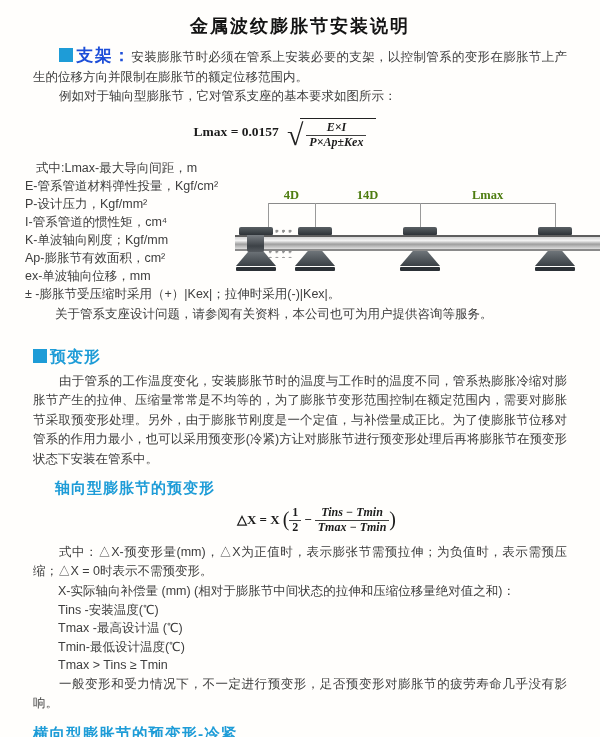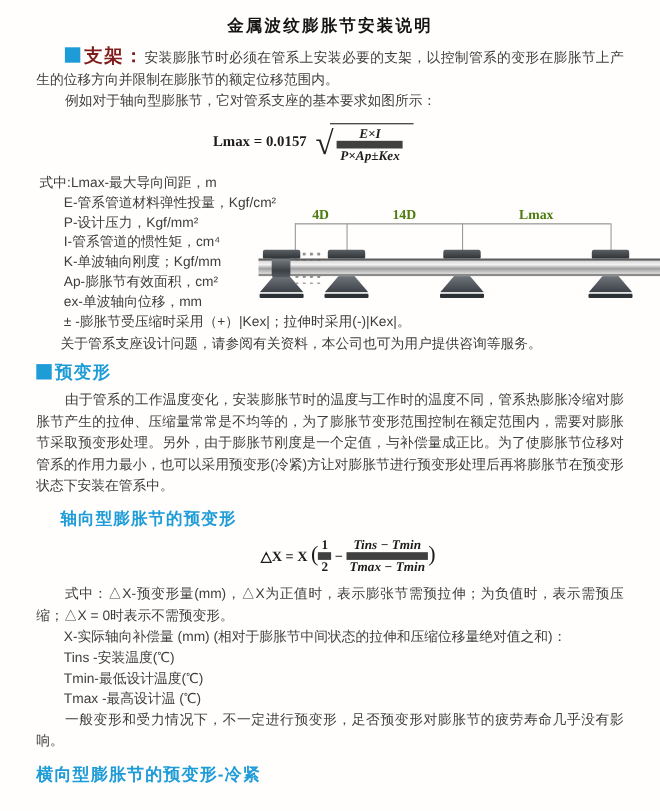--- a/index.html
+++ b/index.html
@@ -4,54 +4,54 @@
 <style>
   html,body { margin:0; padding:0; background:#ffffff; }
   .page {
     position:relative; width:600px; height:737px; margin:0 auto;
     background:#fffefc; overflow:hidden;
     font-family:"Liberation Sans", sans-serif;
     color:#3d3d3d; font-size:12.5px;
   }
   .title {
     padding-top:14px; text-align:center;
-    font-size:15px; font-weight:bold; color:#141414; letter-spacing:2px;
+    font-size:18px; font-weight:bold; color:#141414; letter-spacing:2px;
   }
   .para { margin:0 33px; line-height:19.5px; text-align:justify; }
   .indent { text-indent:26px; }
   .mt { margin-top:8px; }
-  .sec-head-inline { font-size:17px; font-weight:bold; color:#7f1d1d; letter-spacing:1px; }
+  .sec-head-inline { font-size:17px; font-weight:bold; color:#1d4ed8; letter-spacing:1px; }
   .sq {
     display:inline-block; width:14px; height:14px; background:#1e9cd7;
     margin-right:3px; vertical-align:-1px;
   }
-  .sec-line { margin:8px 0 4px 33px; font-size:16px; font-weight:bold; color:#1e9cd7; letter-spacing:1px; }
+  .sec-line { margin:24px 0 4px 33px; font-size:16px; font-weight:bold; color:#1e9cd7; letter-spacing:1px; }
   .sub-head { color:#1e9cd7; font-size:15px; font-weight:bold; letter-spacing:1px; margin:10px 0 4px 55px; }
   .sub-head.lateral { margin-left:33px; font-size:15.5px; }
 
   
   .formula {
     font-family:"Liberation Serif", serif; color:#1c1c1c;
     text-align:center; font-size:13px; font-weight:bold;
   }
   .f1 { margin:10px 30px 8px 0; }
   .f2 { margin:8px 0 8px 30px; }
   .frac { display:inline-block; text-align:center; vertical-align:middle; line-height:1.15; font-size:12px; }
-  .frac .num { display:block; border-bottom:7px solid #404040; padding:0 3px; }
+  .frac .num { display:block; border-bottom:1px solid #404040; padding:0 3px; }
   .frac .den { display:block; padding:0 3px;font-family:Liberation Serif, serif; }
   .frac.it { font-style:italic; }
   .rad { font-family:"Liberation Serif", serif; font-size:30px; font-weight:400; vertical-align:middle; position:relative; top:1px; margin-left:4px; margin-right:-3px; color:#222; }
   .radicand { display:inline-block; border-top:1.5px solid #222; padding:2px 10px 0 6px; vertical-align:middle; }
   .paren { font-size:20px; font-weight:400; vertical-align:middle; position:relative; top:-1px; }
   .f-lhs { margin-right:4px; font-size:13.5px; }
   .f-sp { margin:0 3px; vertical-align:middle; }
 
   
   .defs { margin-top:6px; line-height:18px; }
-  .def { margin-left:58px; }
+  .def { margin-left:25px; }
   .def.first { margin-left:36px; }
   .def.last { margin-left:55px; margin-top:2px; }
   .line60 { margin-left:58px; line-height:19px; }
   .temps { line-height:18.5px; }
 
   
   .diagram { position:absolute; left:235px; top:188px; width:365px; height:100px; }
   .dim-label { position:absolute; top:0; text-align:center; font-family:"Liberation Serif", serif; font-weight:bold; font-size:12.5px; color:#4d7c0f; }
   .lbl-4d { left:33px; width:47px; }
   .lbl-14d { left:80px; width:105px; }
@@ -154,20 +154,21 @@
   <div class="sub-head">轴向型膨胀节的预变形</div>
 
   <div class="formula f2">
     <span class="f-sp">△X = X</span><span class="paren">(</span><span class="frac"><span class="num">1</span><span class="den">2</span></span><span class="f-sp">−</span><span class="frac it"><span class="num">Tins − Tmin</span><span class="den">Tmax − Tmin</span></span><span class="paren">)</span>
   </div>
 
   <p class="para indent">式中：△X-预变形量(mm)，△X为正值时，表示膨张节需预拉伸；为负值时，表示需预压缩；△X = 0时表示不需预变形。</p>
 
   <div class="line60">X-实际轴向补偿量 (mm) (相对于膨胀节中间状态的拉伸和压缩位移量绝对值之和)：</div>
   <div class="line60 temps">Tins -安装温度(℃)</div>
+  <div class="line60 temps">Tmax -最高设计温 (℃)</div>
   <div class="line60 temps">Tmin-最低设计温度(℃)</div>
-  <div class="line60 temps">Tmax -最高设计温 (℃)</div>
+  <div class="line60 temps">Tmax &gt; Tins ≥ Tmin</div>
 
   <p class="para indent">一般变形和受力情况下，不一定进行预变形，足否预变形对膨胀节的疲劳寿命几乎没有影响。</p>
 
   <div class="sub-head lateral">横向型膨胀节的预变形-冷紧</div>
 
 </div>
 
 </body></html>

